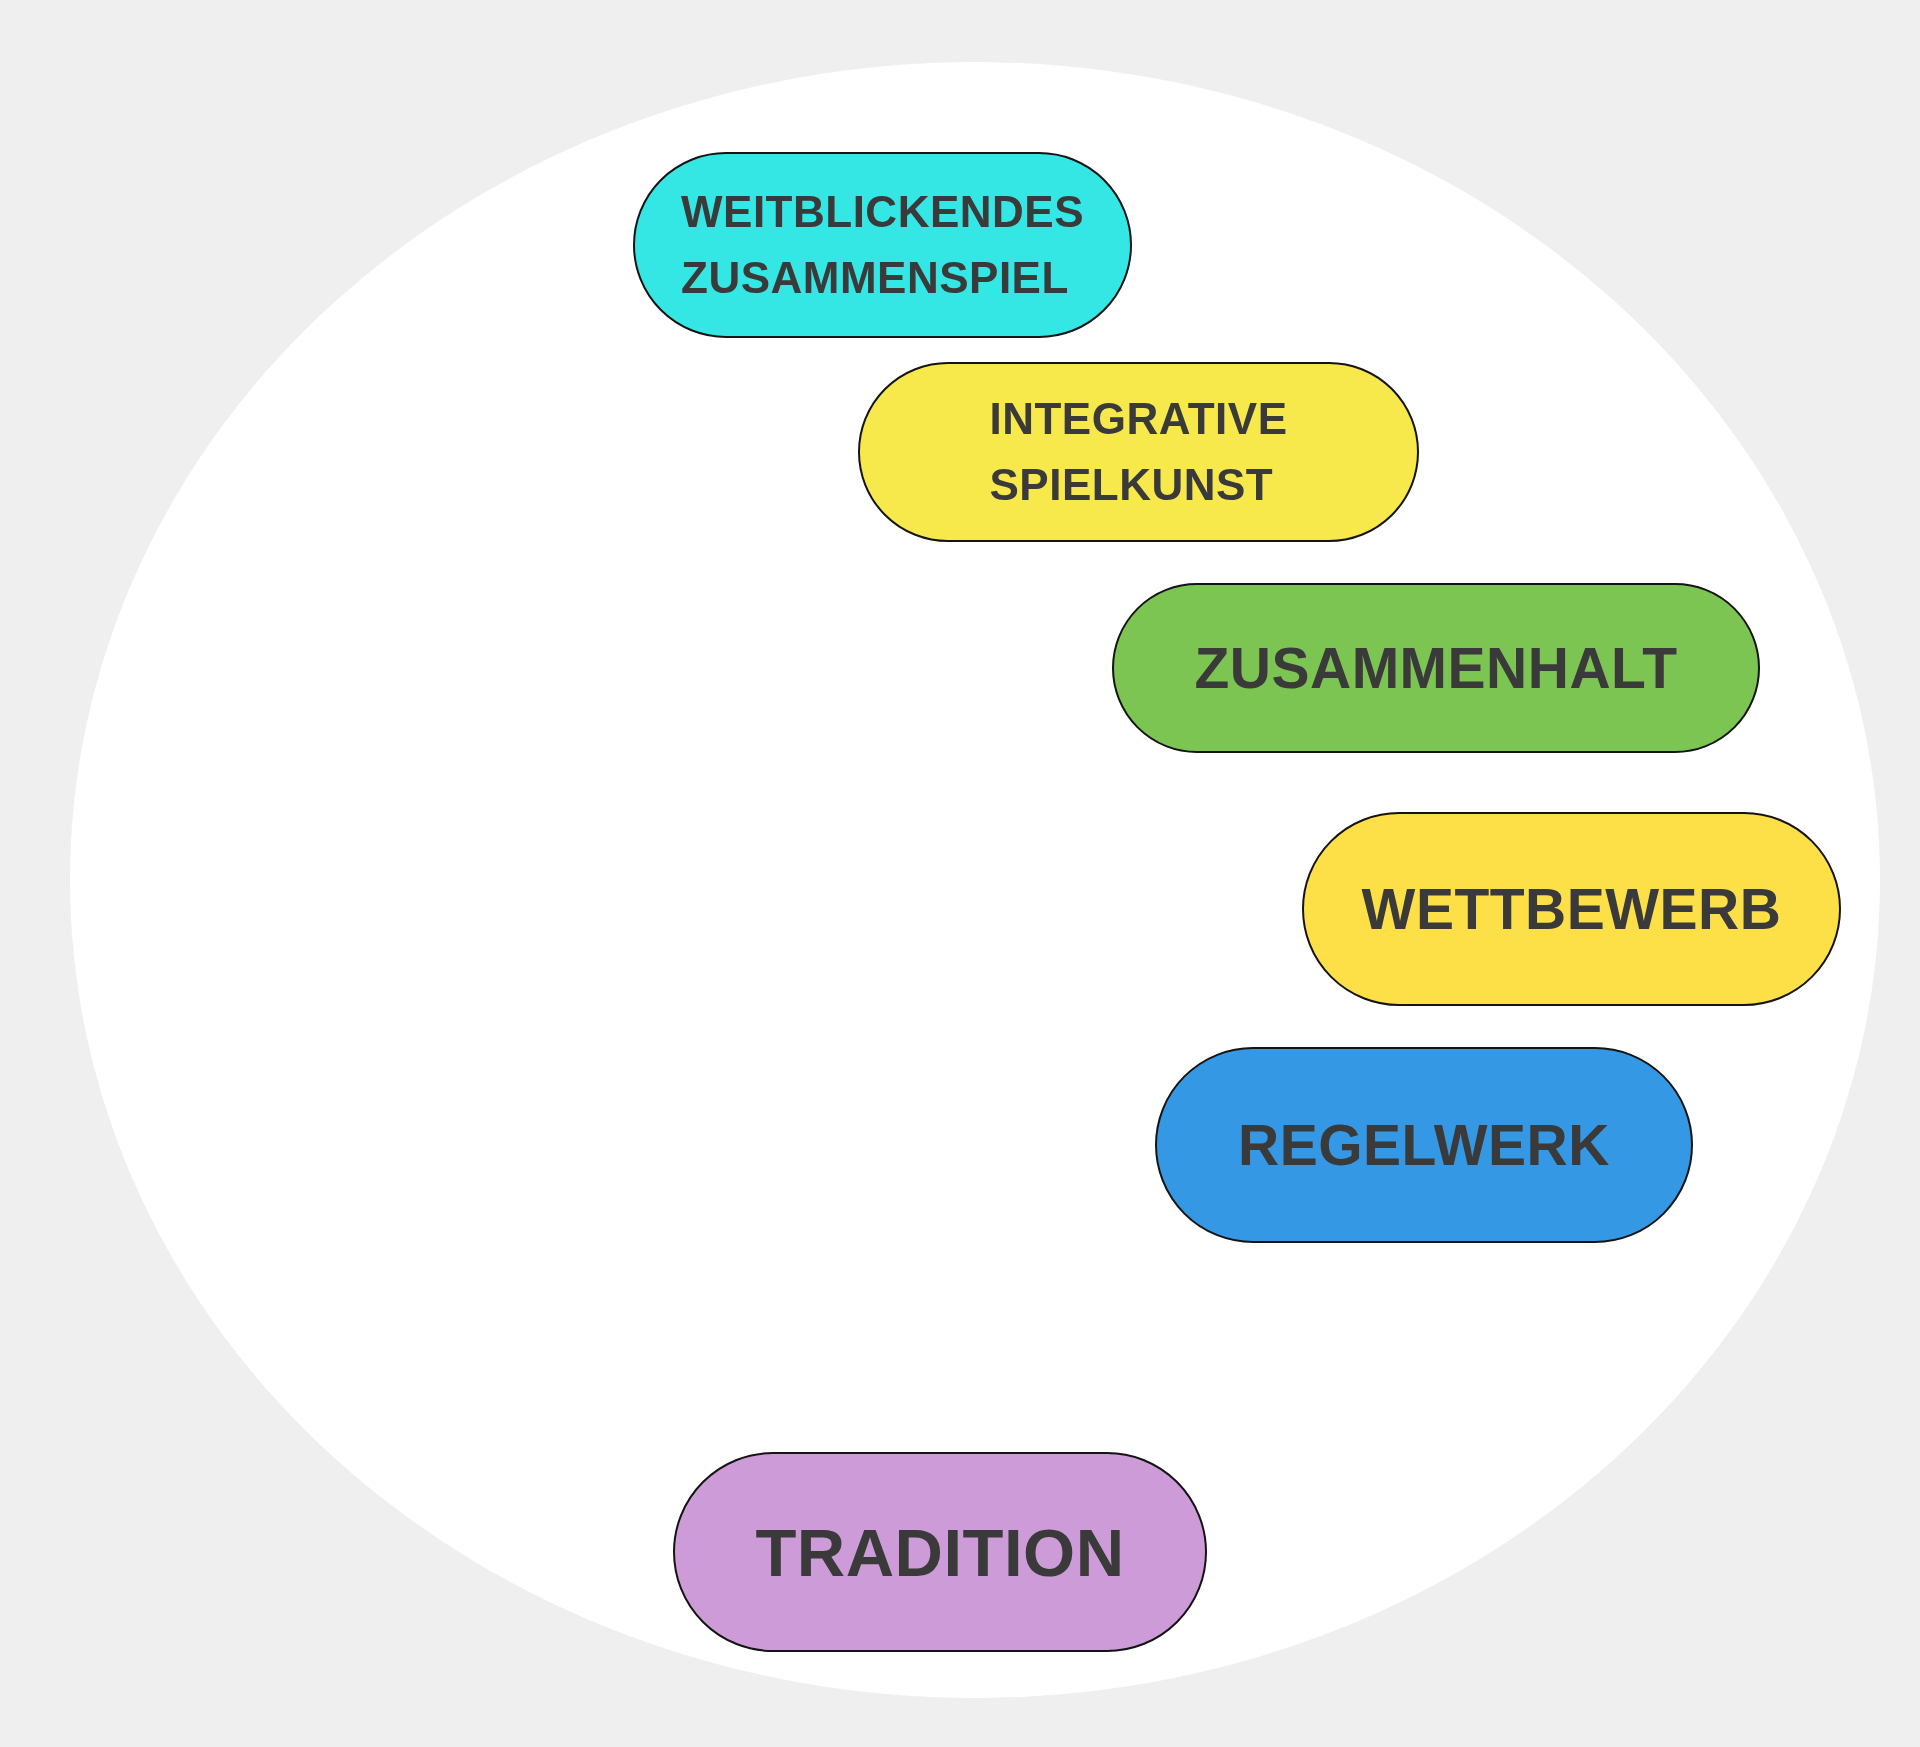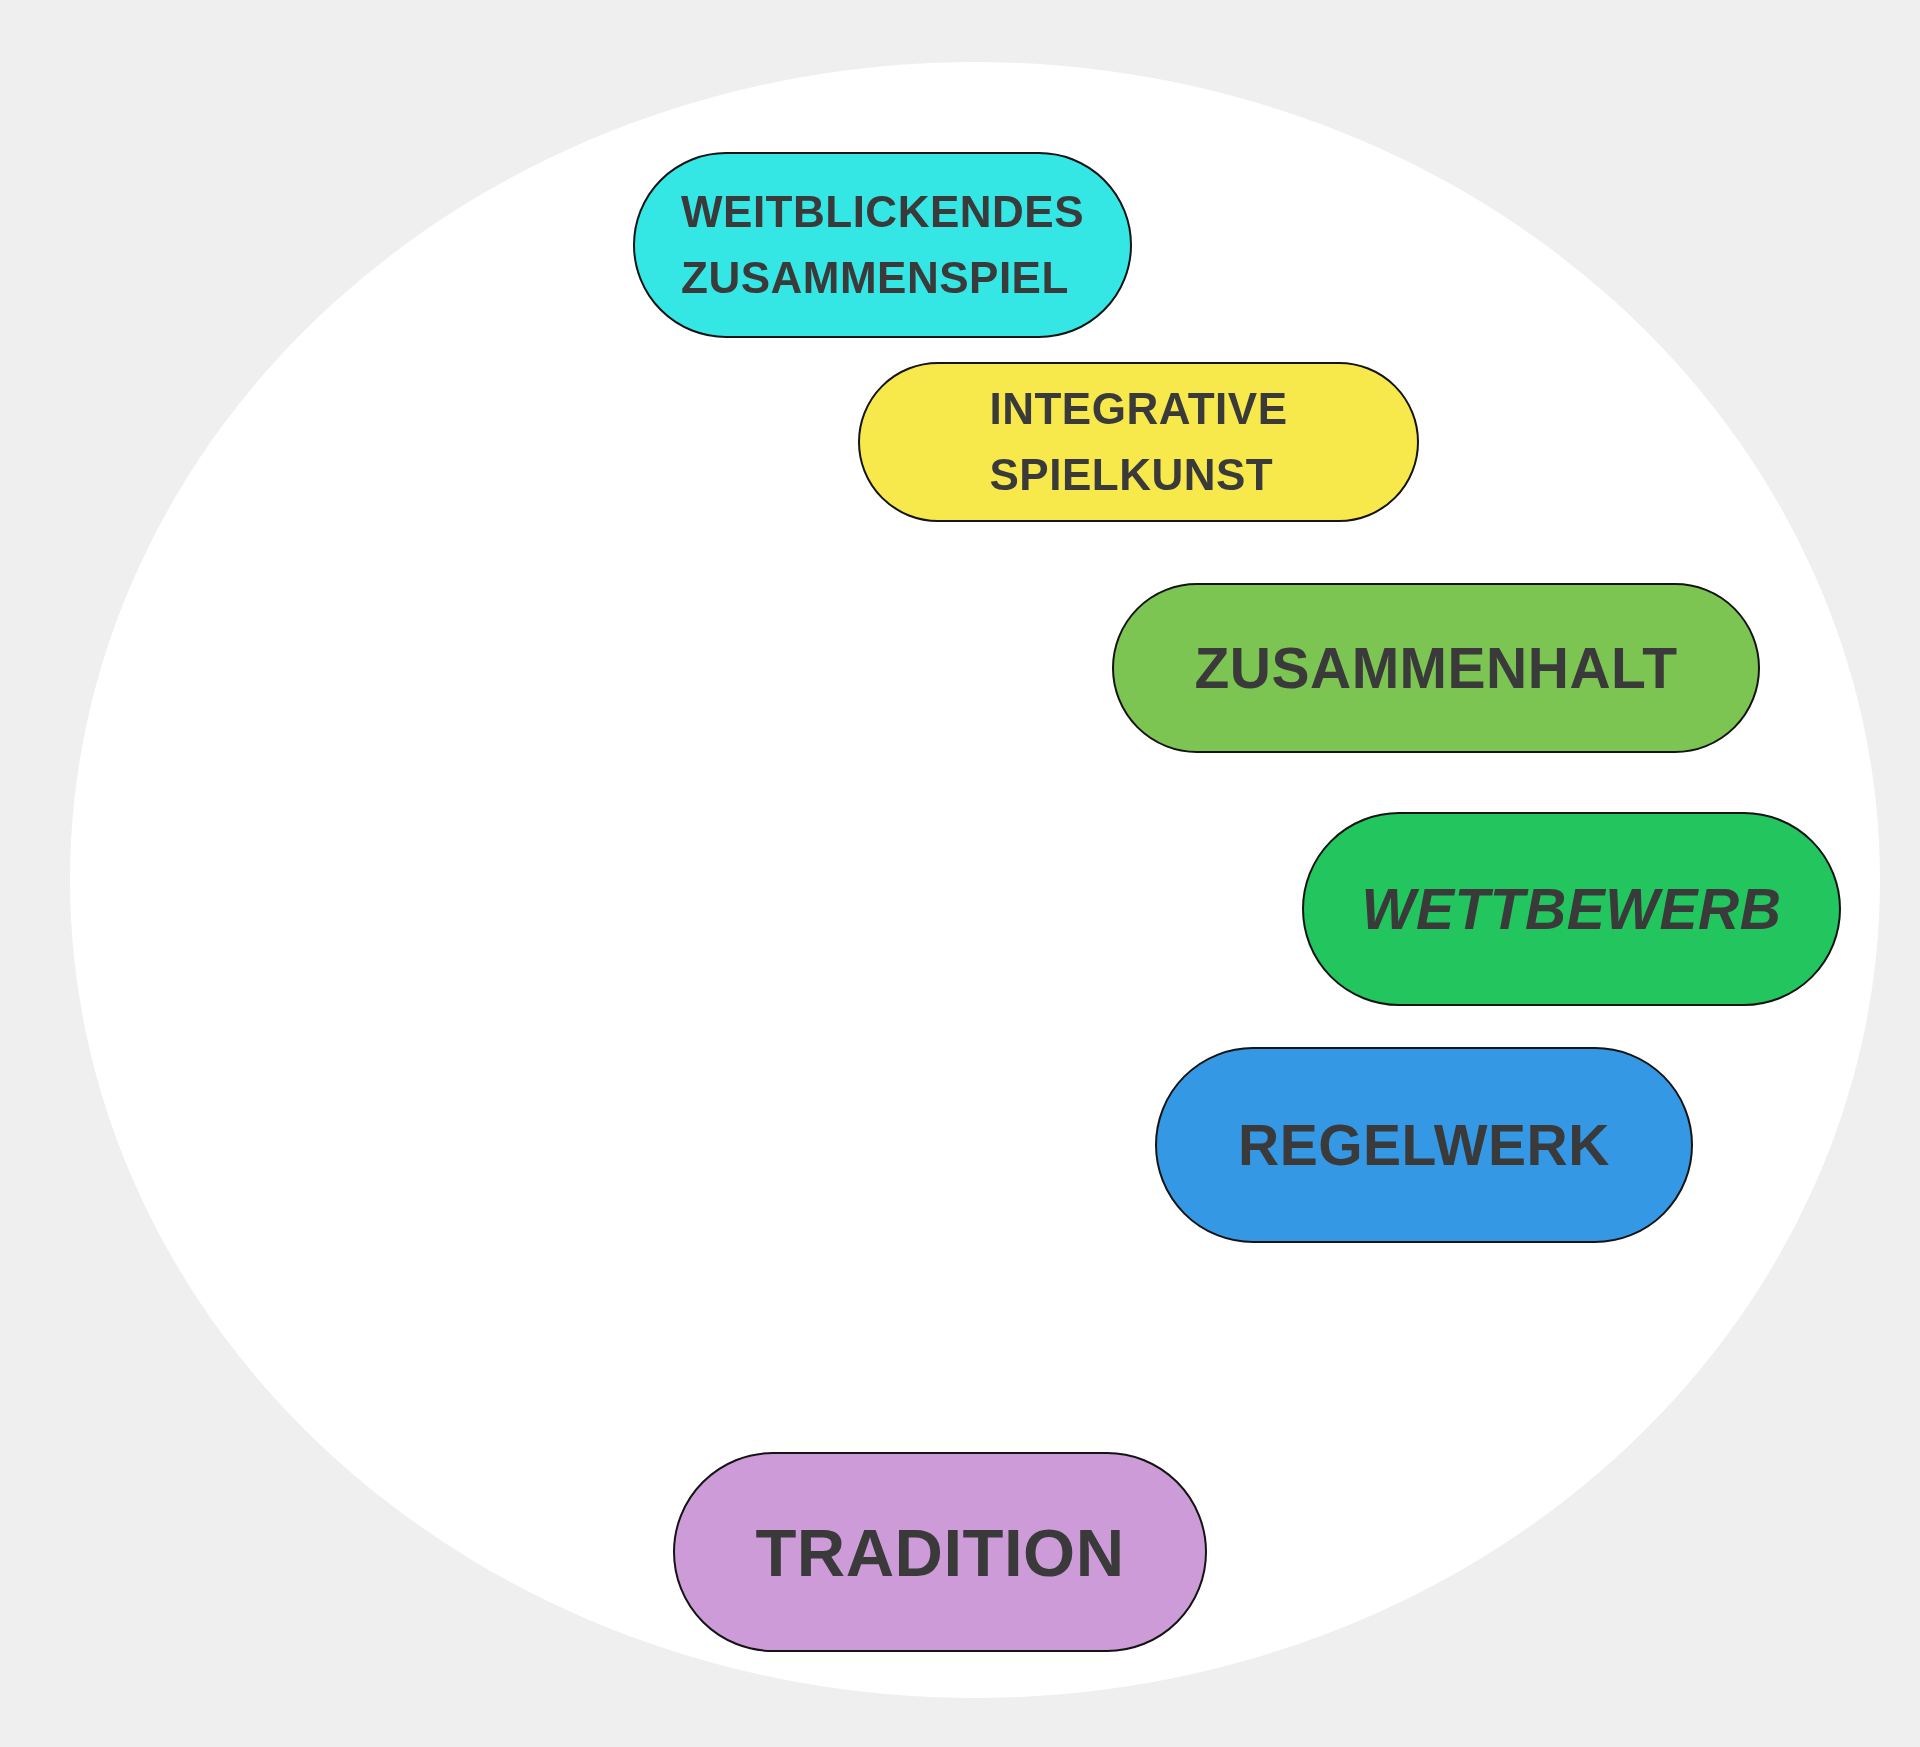--- a/index.html
+++ b/index.html
@@ -38,21 +38,21 @@
     color: var(--text, #3A3A3A);
     font-weight: bold;
     letter-spacing: 0.5px;
     white-space: pre-line;
     border-radius: 999px;
   }
   .pill-2line { font-size: 44px; line-height: 1.5; }
   .pill-1line { font-size: 57px; line-height: 1; }
 
   .pill-weitblickendes-zusammenspiel { left: 633px;  top: 152px;  width: 499px; height: 186px; }
-  .pill-integrative-spielkunst       { left: 858px;  top: 362px;  width: 561px; height: 160px; }
+  .pill-integrative-spielkunst       { left: 858px;  top: 362px;  width: 561px; height: 180px; }
   .pill-zusammenhalt                 { left: 1112px; top: 583px;  width: 648px; height: 170px; }
   .pill-wettbewerb                   { left: 1302px; top: 812px;  width: 539px; height: 194px; }
   .pill-regelwerk                    { left: 1155px; top: 1047px; width: 538px; height: 196px; }
   .pill-kampfgeist                   { left: 941px;  top: 1270px; width: 523px; height: 180px; }
   .pill-tradition                    { left: 673px;  top: 1452px; width: 534px; height: 200px; font-size: 67px; }
 </style>
 </head>
 <body style="background: rgb(239, 239, 239);">
 
 <div class="canvas">
@@ -60,20 +60,20 @@
   <div class="bg-ellipse" style="background: rgb(255, 255, 255);"></div>
 
   <div class="pill pill-2line pill-weitblickendes-zusammenspiel" style="background: rgb(53, 231, 228);">WEITBLICKENDES
 ZUSAMMENSPIEL</div>
 
   <div class="pill pill-2line pill-integrative-spielkunst" style="background: rgb(247, 233, 75);">INTEGRATIVE
 SPIELKUNST</div>
 
   <div class="pill pill-1line pill-zusammenhalt" style="background: rgb(125, 197, 83);">ZUSAMMENHALT</div>
 
-  <div class="pill pill-1line pill-wettbewerb" style="background: #22c55e; font-style: italic;">WETTBEWERB</div>
+  <div class="pill pill-1line pill-wettbewerb" style="background: #fde047;">WETTBEWERB</div>
 
   <div class="pill pill-1line pill-regelwerk" style="background: rgb(52, 152, 228);">REGELWERK</div>
 
 
   <div class="pill pill-1line pill-tradition" style="background: rgb(205, 156, 216);">TRADITION</div>
 
 </div>
 
 </body></html>

